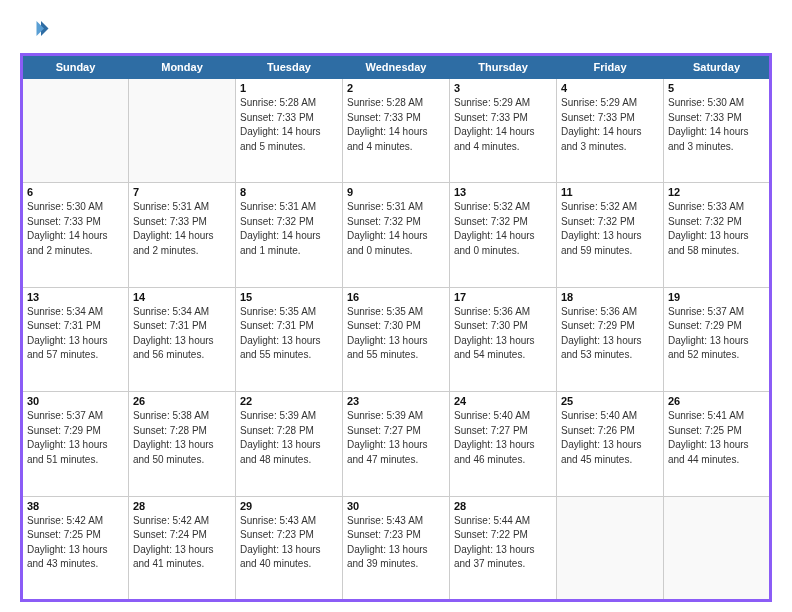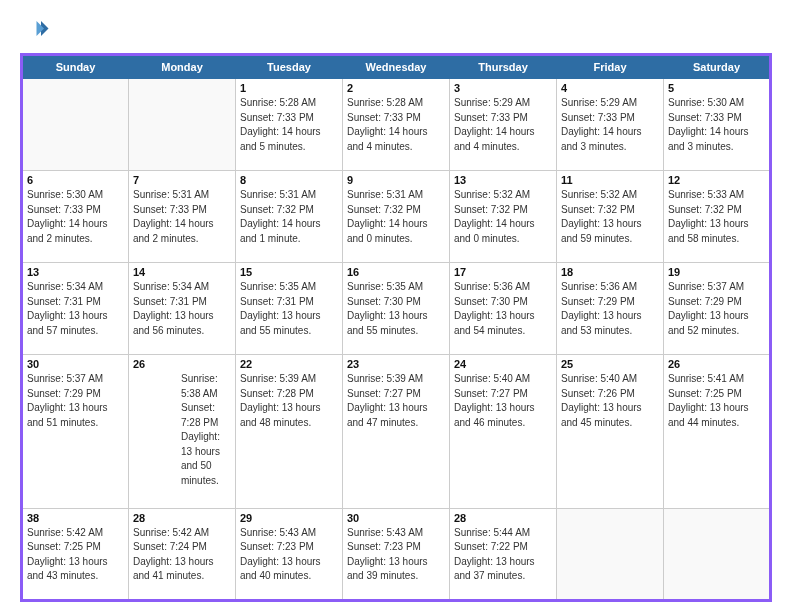--- a/index.html
+++ b/index.html
@@ -268,21 +268,21 @@
         <tr class="week-row">
           <td>
             <span class="day-number">30</span>
             <div class="day-info" style="white-space: pre-line;">Sunrise: 5:37 AM
 Sunset: 7:29 PM
 Daylight: 13 hours
 and 51 minutes.</div>
           </td>
           <td>
             <span class="day-number">26</span>
-            <div class="day-info" style="white-space: pre-line; margin-left: 48px;">Sunrise: 5:38 AM
+            <div class="day-info" style="white-space: pre-line;">Sunrise: 5:38 AM
 Sunset: 7:28 PM
 Daylight: 13 hours
 and 50 minutes.</div>
           </td>
           <td>
             <span class="day-number">22</span>
             <div class="day-info" style="white-space: pre-line;">Sunrise: 5:39 AM
 Sunset: 7:28 PM
 Daylight: 13 hours
 and 48 minutes.</div>

